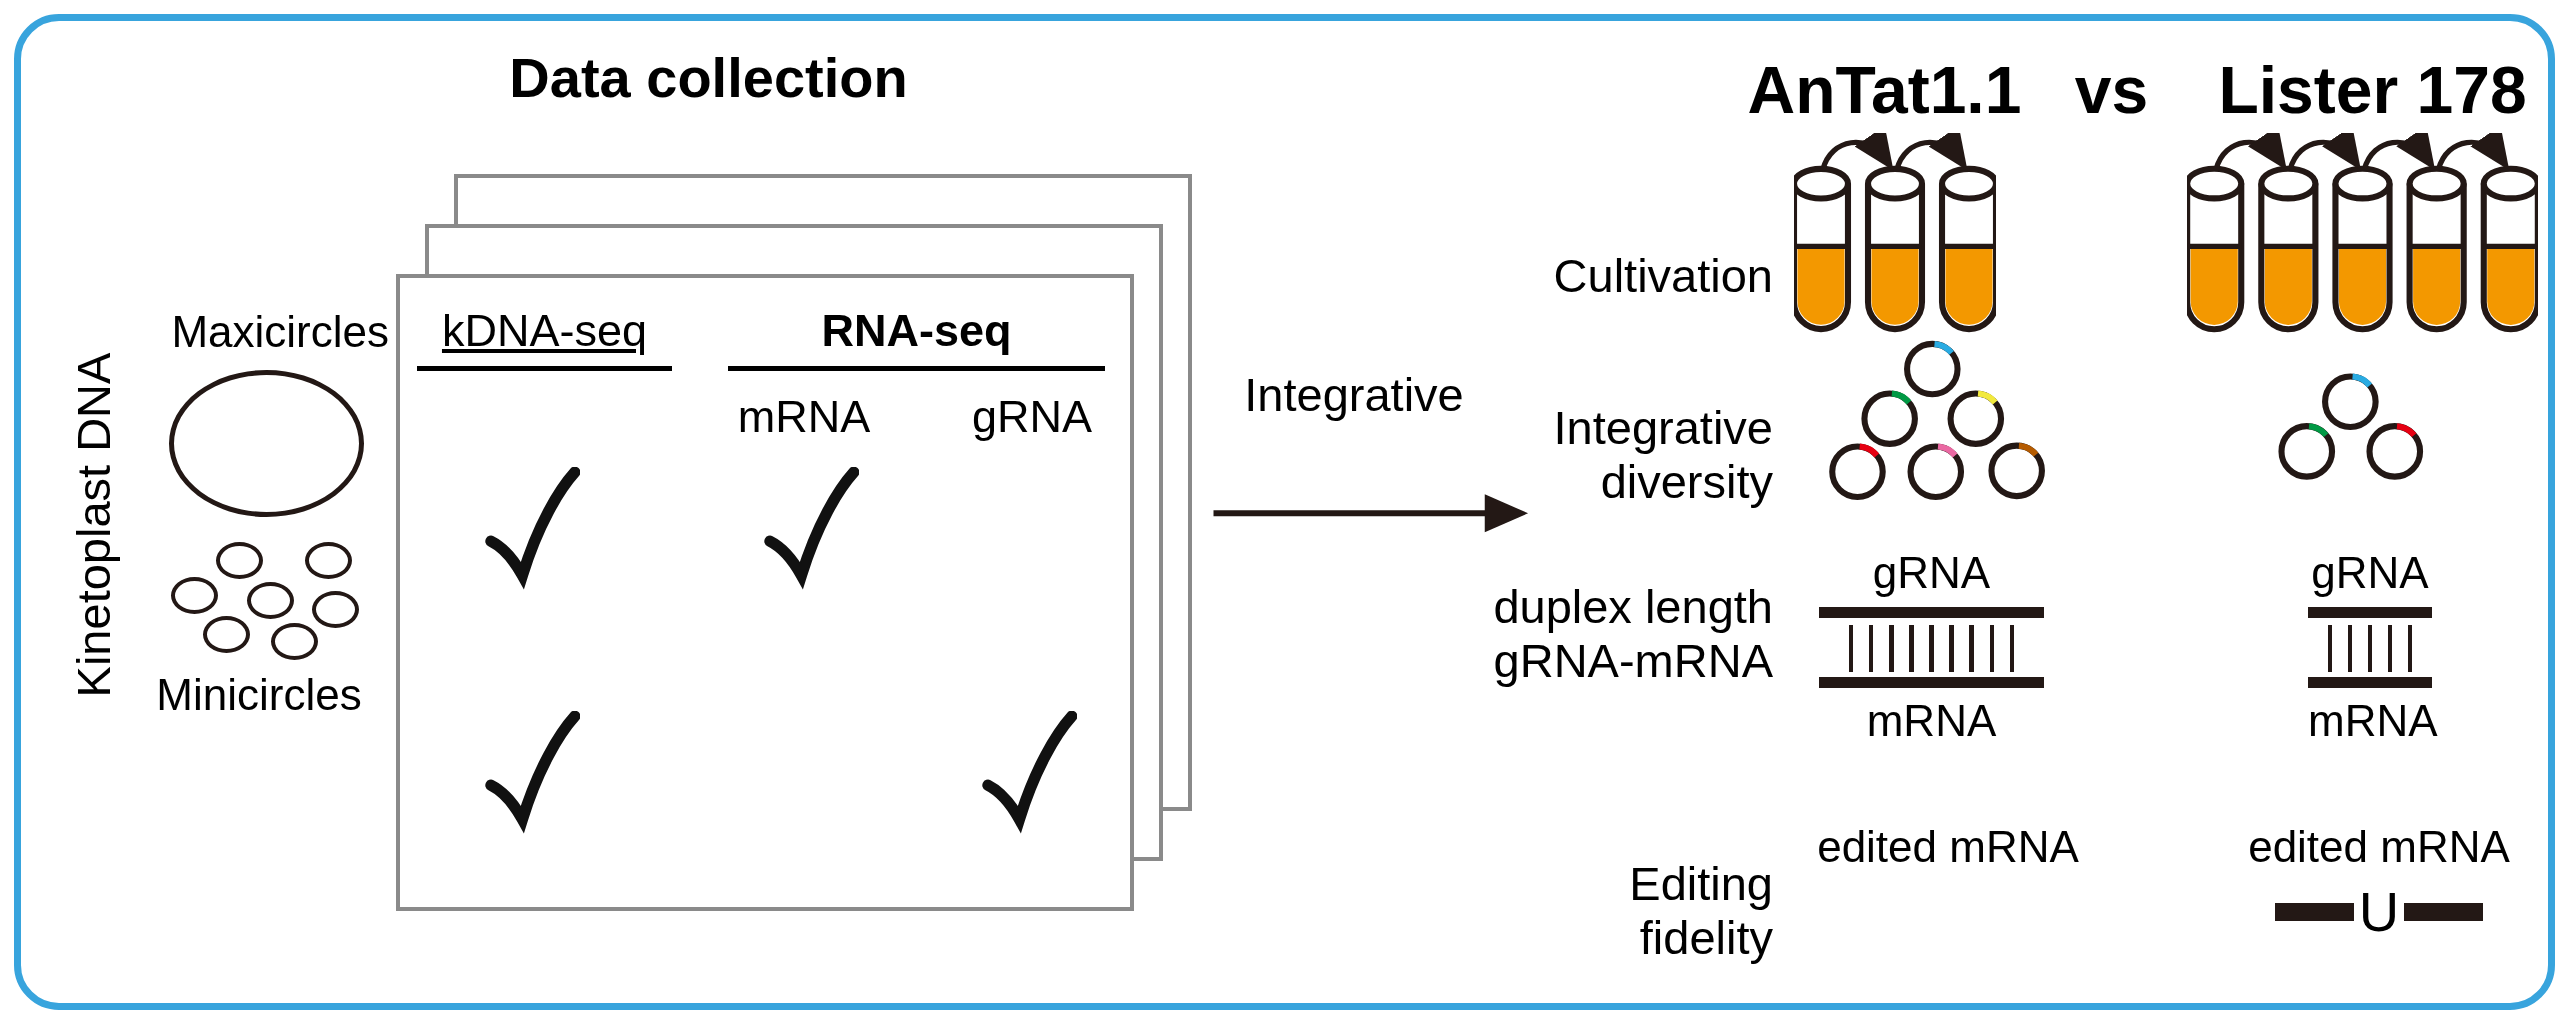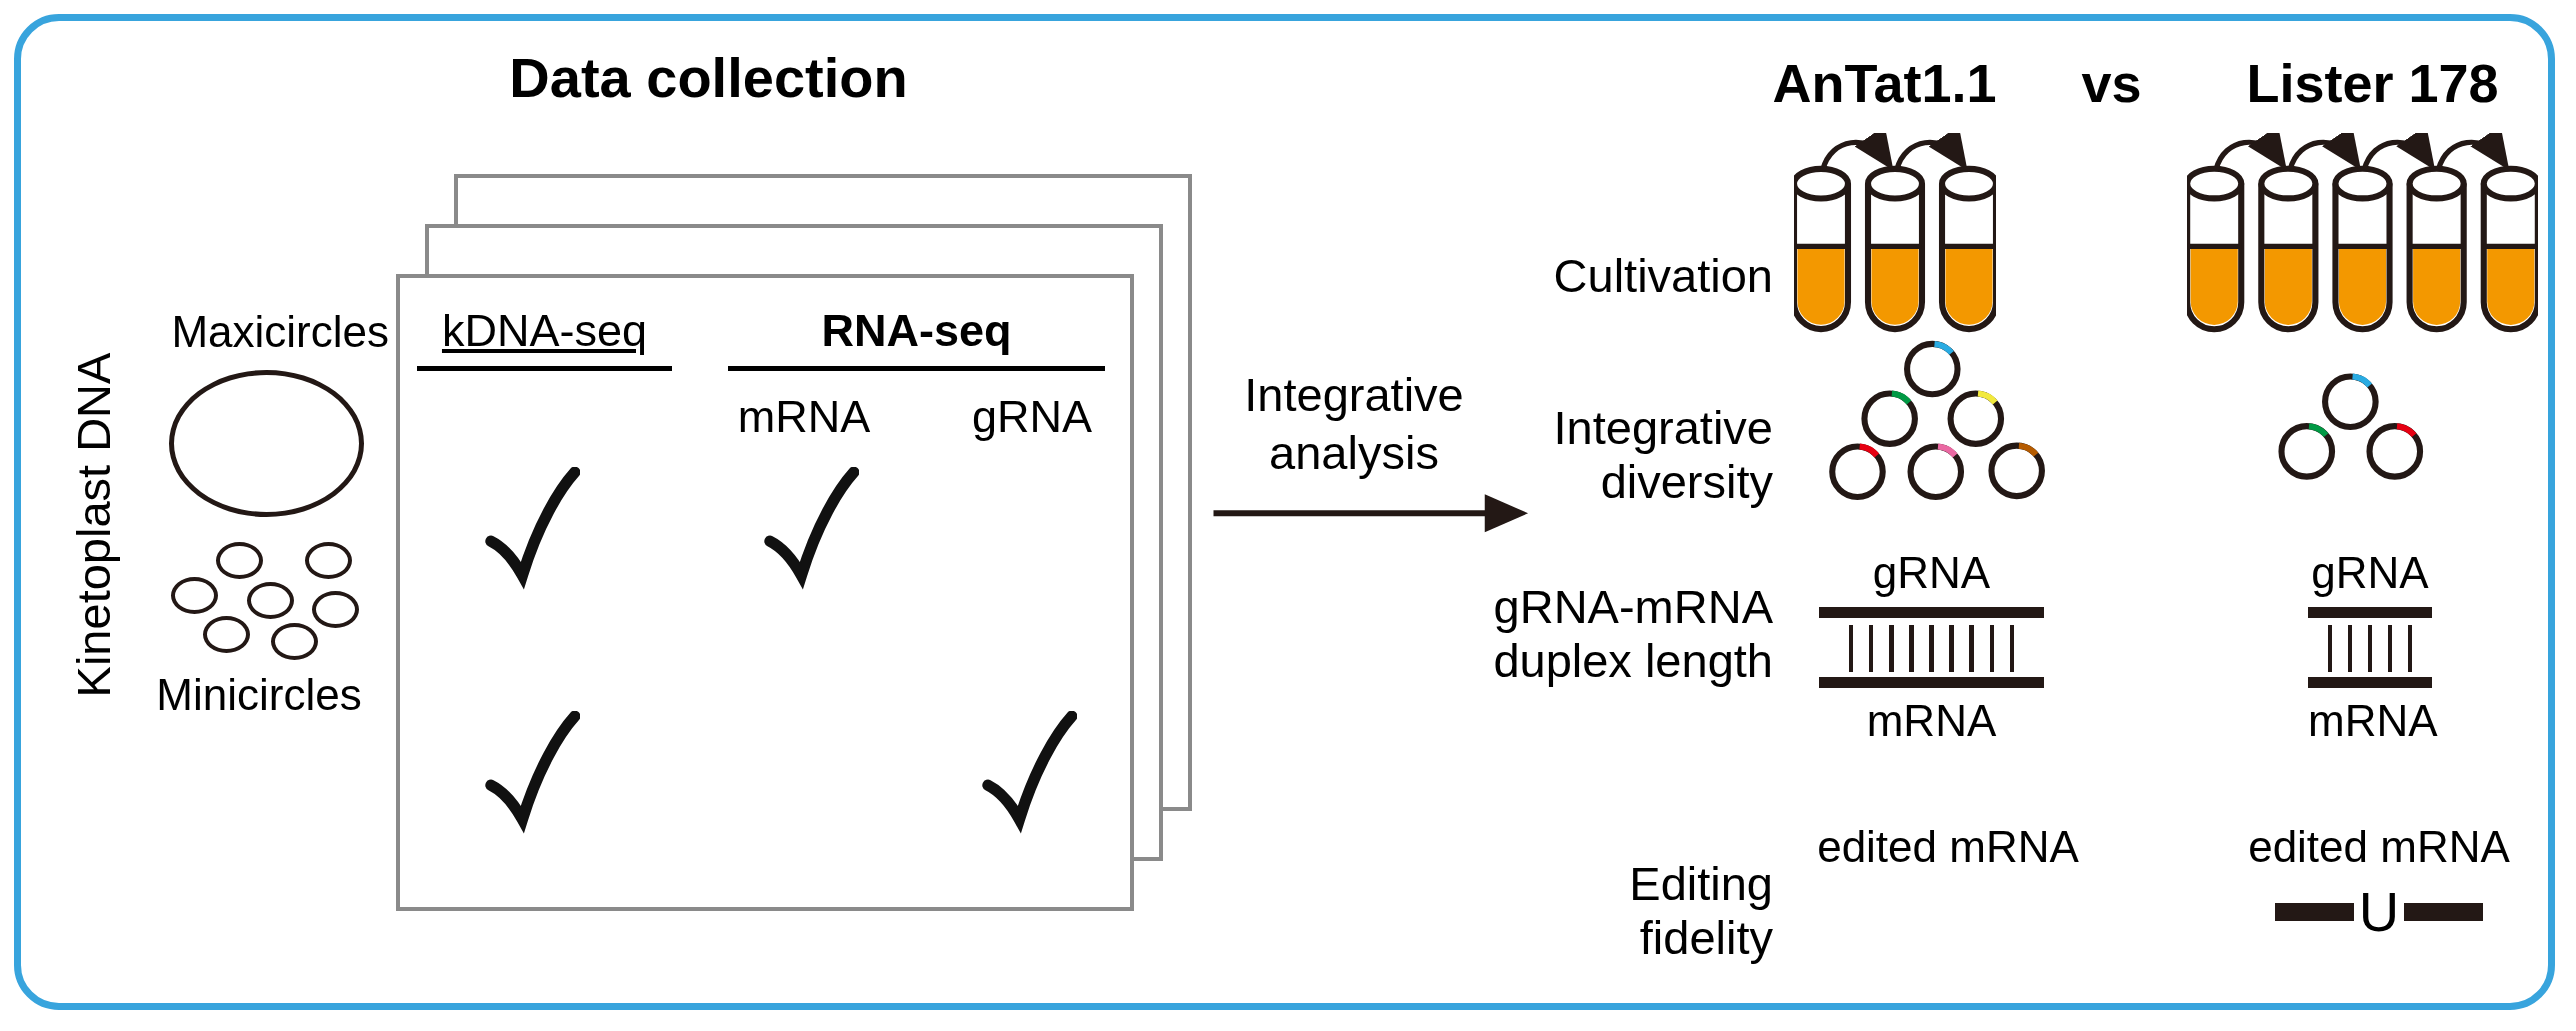--- a/index.html
+++ b/index.html
@@ -26,21 +26,21 @@
   .maxi-label{right:2187px;top:307px;font-size:44px;white-space:nowrap;}
   .mini-label{left:102px;top:670px;width:314px;text-align:center;font-size:44px;}
   .kdna-vert{left:-91px;top:499px;width:366px;height:52px;text-align:center;
     font-size:47px;transform:rotate(-90deg);white-space:nowrap;}
   .big-ellipse{left:169px;top:370px;width:195px;height:147px;
     border:5.2px solid #231815;border-radius:50%;box-sizing:border-box;}
   .mini-ellipse{width:47px;height:37px;border:4.4px solid #231815;border-radius:50%;box-sizing:border-box;}
   
   .int-label{left:1223px;top:366px;width:262px;text-align:center;font-size:47px;line-height:58px;}
   
-  .strain{font-size:54px;font-weight:bold;text-align:center;top:52px;}
+  .strain{font-size:66px;font-weight:bold;text-align:center;top:52px;}
   .row-label{font-size:47px;text-align:right;right:803px;line-height:54px;white-space:nowrap;}
   .duplex{width:225px;}
   .duplex .bar{position:absolute;left:0;width:100%;height:11.3px;background:#231815;}
   .duplex .ticks{position:absolute;left:0;width:100%;display:flex;justify-content:center;gap:15.7px;}
   .duplex .tick{width:4.4px;height:47px;background:#231815;}
   .duplex .dlabel{position:absolute;left:0;width:100%;text-align:center;font-size:44px;}
   .edit-block{width:262px;text-align:center;}
   .edit-title{font-size:44px;white-space:nowrap;}
   .edit-row{margin-top:12.2px;display:flex;align-items:center;justify-content:center;gap:5.2px;}
   .dash{display:inline-block;width:79px;height:17.4px;background:#231815;}
@@ -94,39 +94,38 @@
 <div class="abs mini-ellipse" style="left:171px;top:577px;"></div>
 <div class="abs mini-ellipse" style="left:247px;top:582px;"></div>
 <div class="abs mini-ellipse" style="left:312px;top:591px;"></div>
 <div class="abs mini-ellipse" style="left:203px;top:616px;"></div>
 <div class="abs mini-ellipse" style="left:271px;top:623px;"></div>
 
 <div class="abs mini-label">Minicircles</div>
 
 <div class="abs int-label">
   <div>Integrative</div>
-  <div>analysis</div>
 </div>
 <svg class="abs" style="left:1208px;top:489px;" width="323" height="52" viewBox="0 0 370 60">
   <line x1="5" y1="28" x2="322" y2="28" stroke="#231815" stroke-width="7"></line>
   <polygon points="318,6 368,28 318,50" fill="#231815"></polygon>
 </svg>
 
 <div class="abs strain" style="left:1710px;width:349px;">AnTat1.1</div>
 <div class="abs strain" style="left:2068px;width:87px;">vs</div>
 <div class="abs strain" style="left:2198px;width:349px;">Lister 178</div>
 
 <div class="abs row-label" style="top:249px;">Cultivation</div>
 <div class="abs row-label" style="top:401px;">
   <div>Integrative</div>
   <div>diversity</div>
 </div>
 <div class="abs row-label" style="top:580px;">
+  <div>duplex length</div>
   <div>gRNA-mRNA</div>
-  <div>duplex length</div>
 </div>
 <div class="abs row-label" style="top:857px;">
   <div>Editing</div>
   <div>fidelity</div>
 </div>
 
 <svg id="tubes-s1" class="abs" style="left:1794px;top:133px;" width="202" height="205" viewBox="0 0 232 235">
     <defs>
       <marker id="ah1" markerWidth="9" markerHeight="8" refX="5" refY="3.5" orient="auto" markerUnits="strokeWidth">
         <path d="M0,0 L8,3.5 L0,7 Z" fill="#231815"></path>

